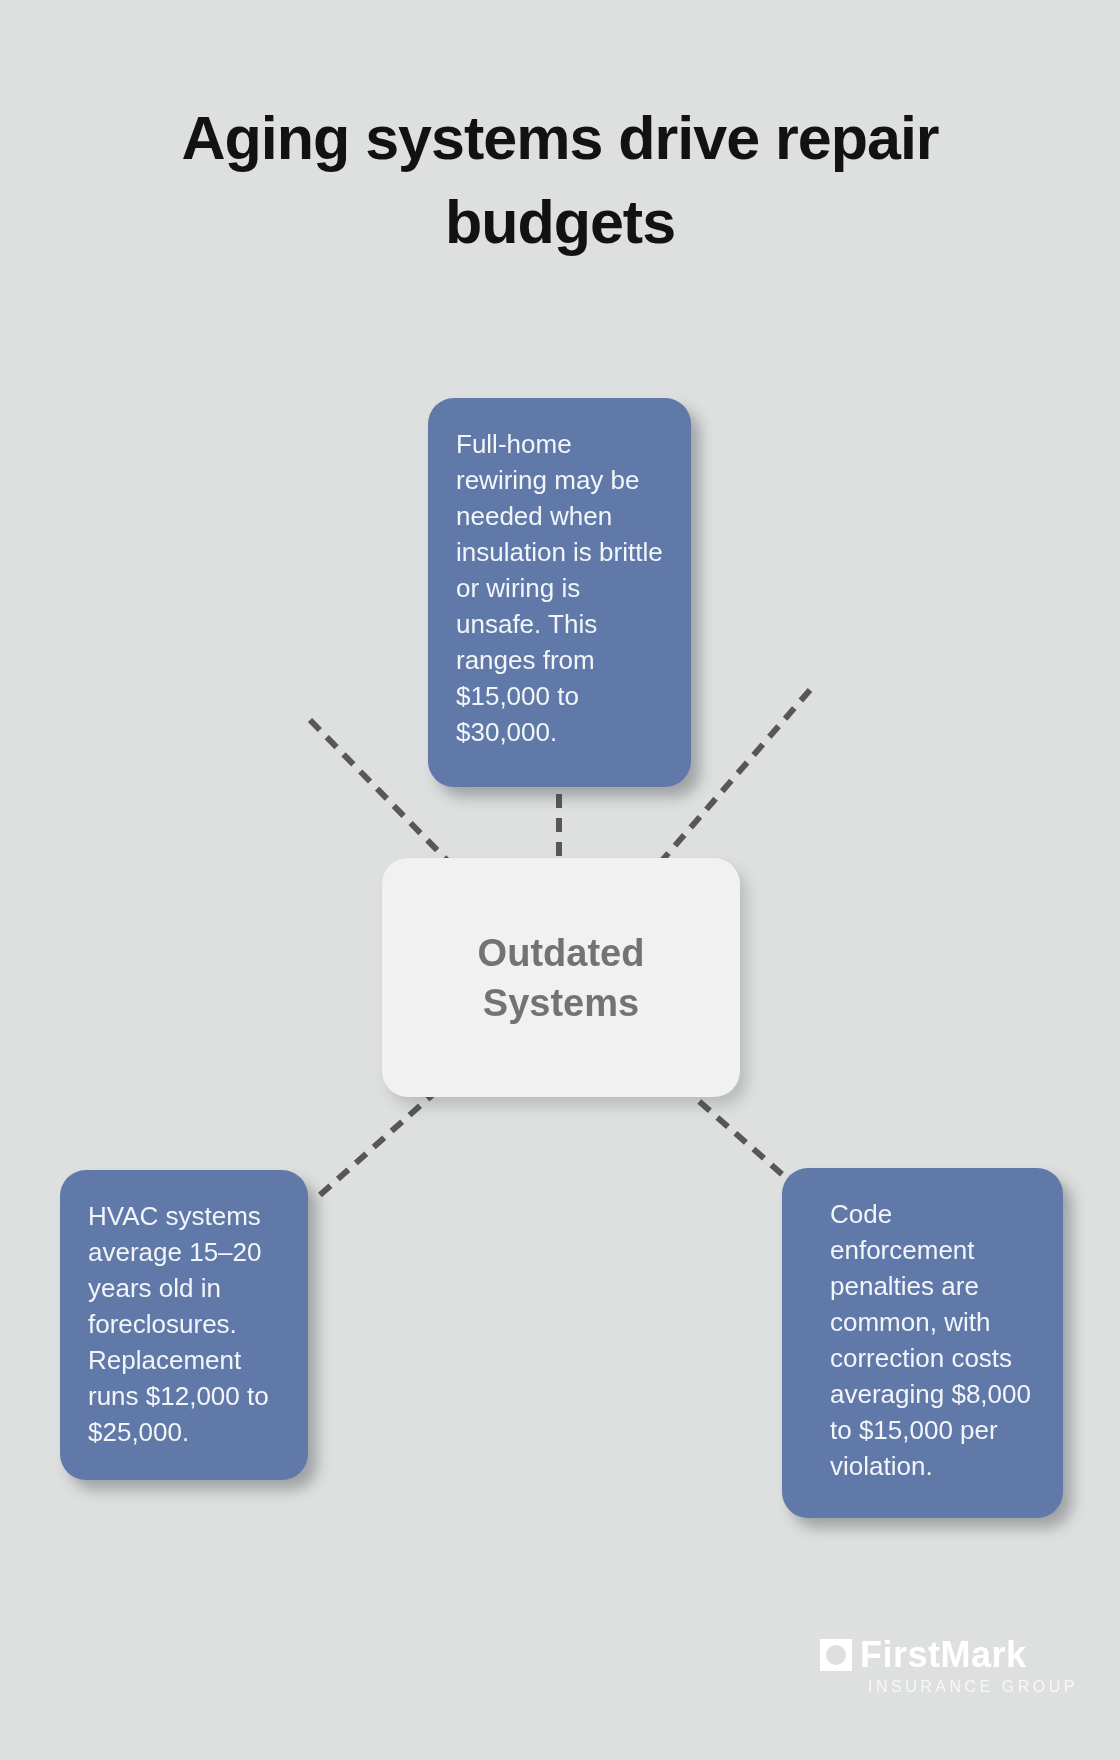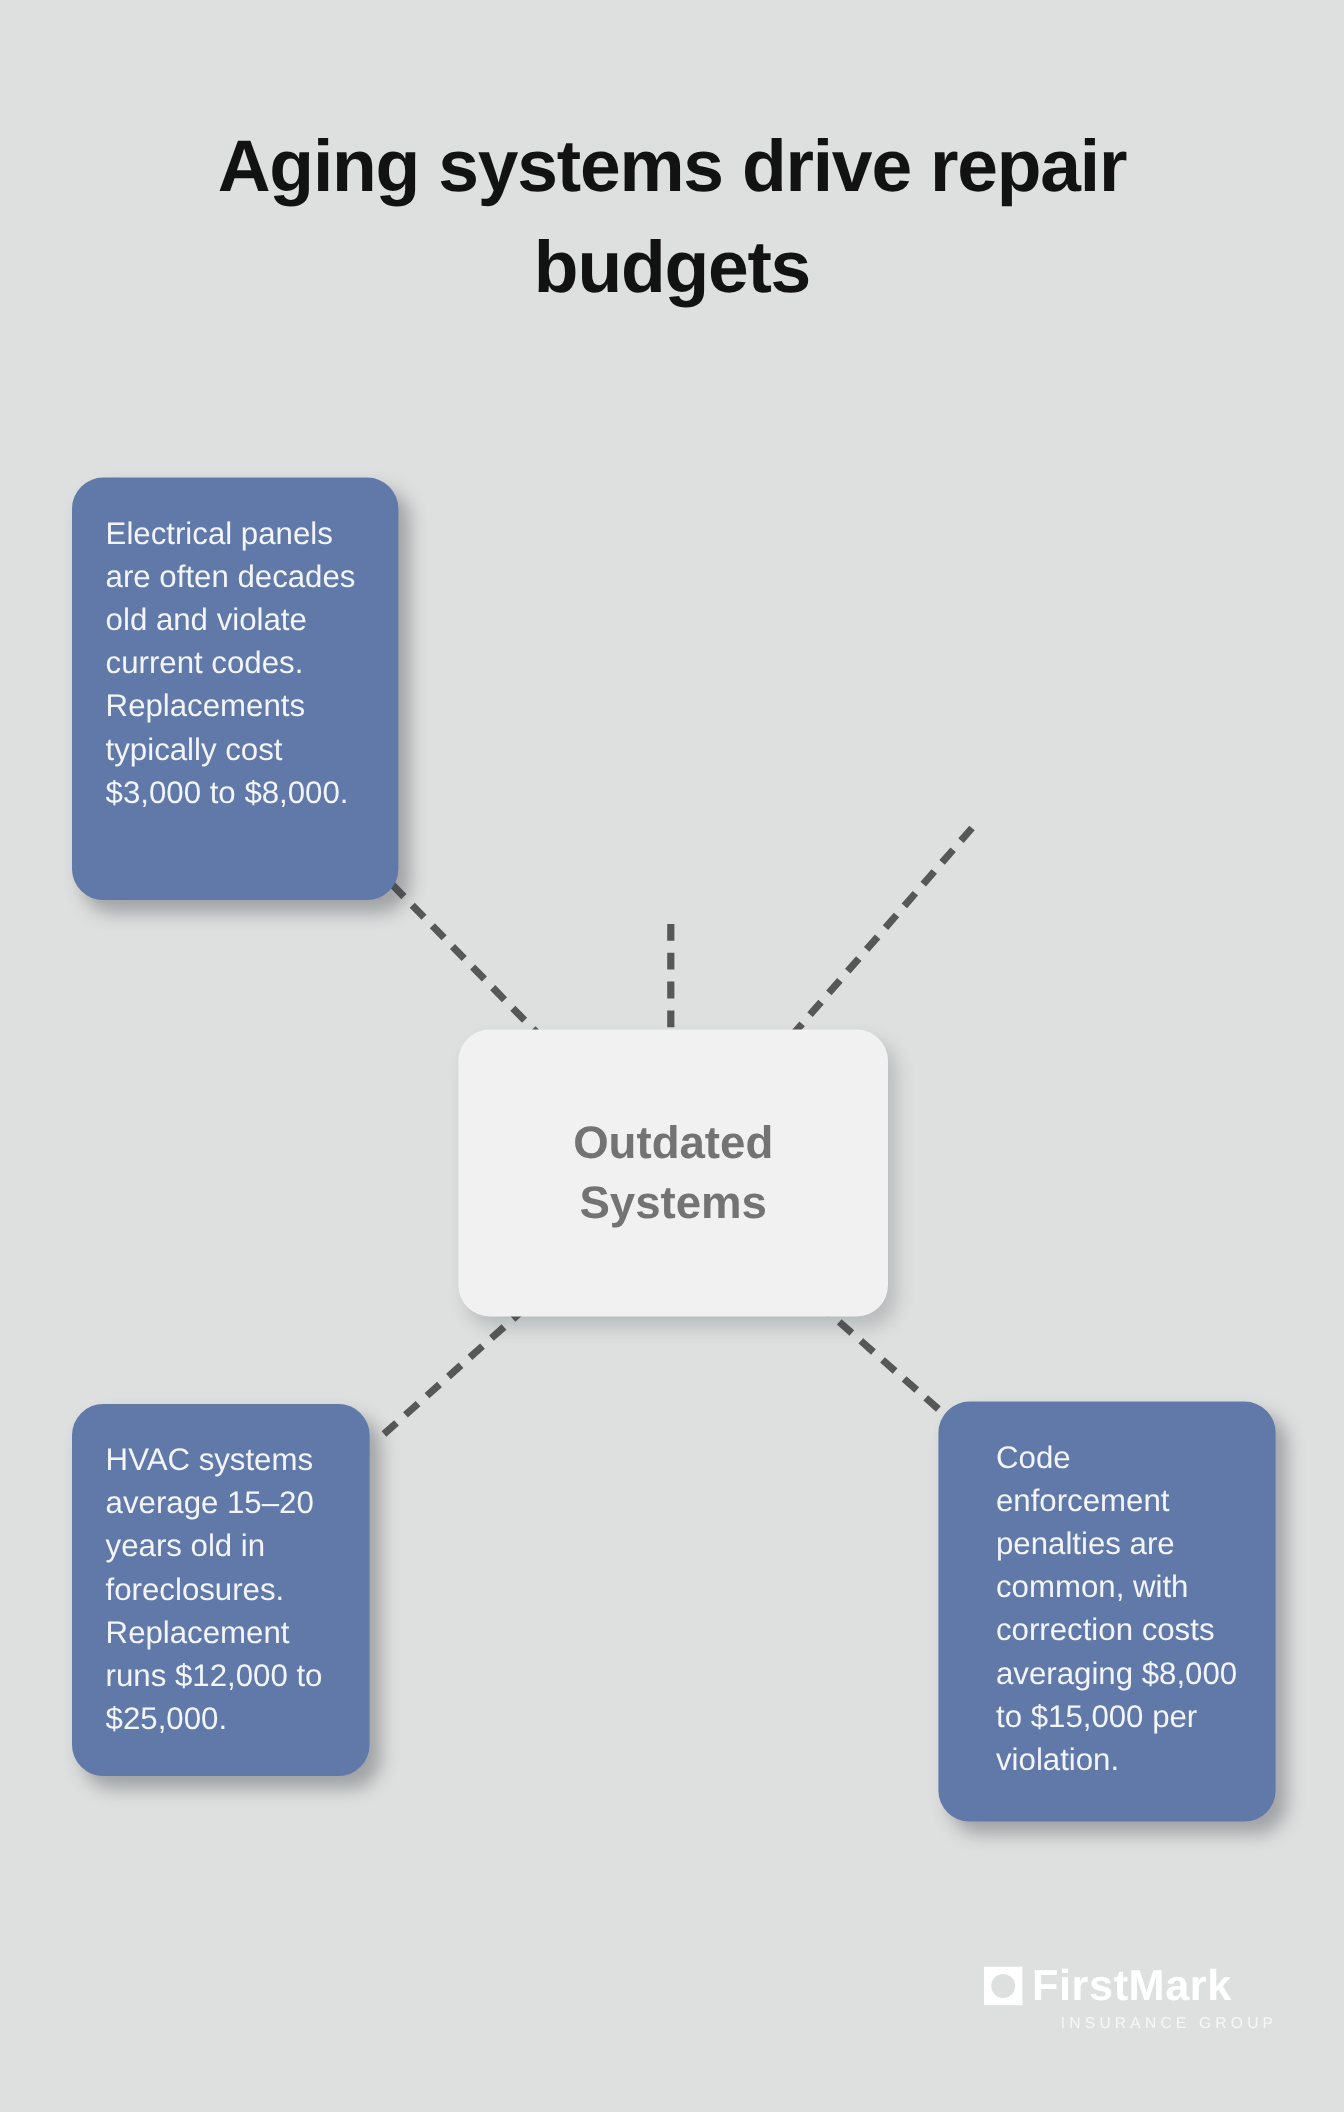--- a/index.html
+++ b/index.html
@@ -90,47 +90,47 @@
     border-radius:50%;
     background:var(--background);
   }
   .logo-name{
     font-size:36px;
     font-weight:bold;
     color:var(--logo_text);
     letter-spacing:0.5px;
   }
   .logo-tagline{
-    margin-left:64px;
+    margin-left:48px;
     margin-top:2px;
-    font-size:13px;
+    font-size:16px;
     letter-spacing:3.5px;
     color:var(--logo_text);
     opacity:0.75;
   }
 </style>
 </head>
 <body>
 
 <div class="canvas">
 
   <h1 class="title">Aging systems drive repair budgets</h1>
 
   <svg class="connectors" viewBox="0 0 1120 1760" width="1120" height="1760">
     <line x1="310" y1="720" x2="561" y2="977"></line>
     <line x1="559" y1="770" x2="559" y2="977"></line>
     <line x1="810" y1="690" x2="561" y2="977"></line>
     <line x1="320" y1="1195" x2="561" y2="980"></line>
     <line x1="800" y1="1190" x2="561" y2="980"></line>
   </svg>
 
-  <div class="card card-electrical">
-    <span>Electrical panels are often decades old and violate current codes. Replacements typically cost $3,000 to $8,000.</span>
+
+  <div class="card card-rewiring">
+    <span>Full-home rewiring may be needed when insulation is brittle or wiring is unsafe. This ranges from $15,000 to $30,000.</span>
   </div>
-
 
 
   <div class="card card-hvac">
     <span>HVAC systems average 15–20 years old in foreclosures. Replacement runs $12,000 to $25,000.</span>
   </div>
 
   <div class="card card-code">
     <span>Code enforcement penalties are common, with correction costs averaging $8,000 to $15,000 per violation.</span>
   </div>
 

